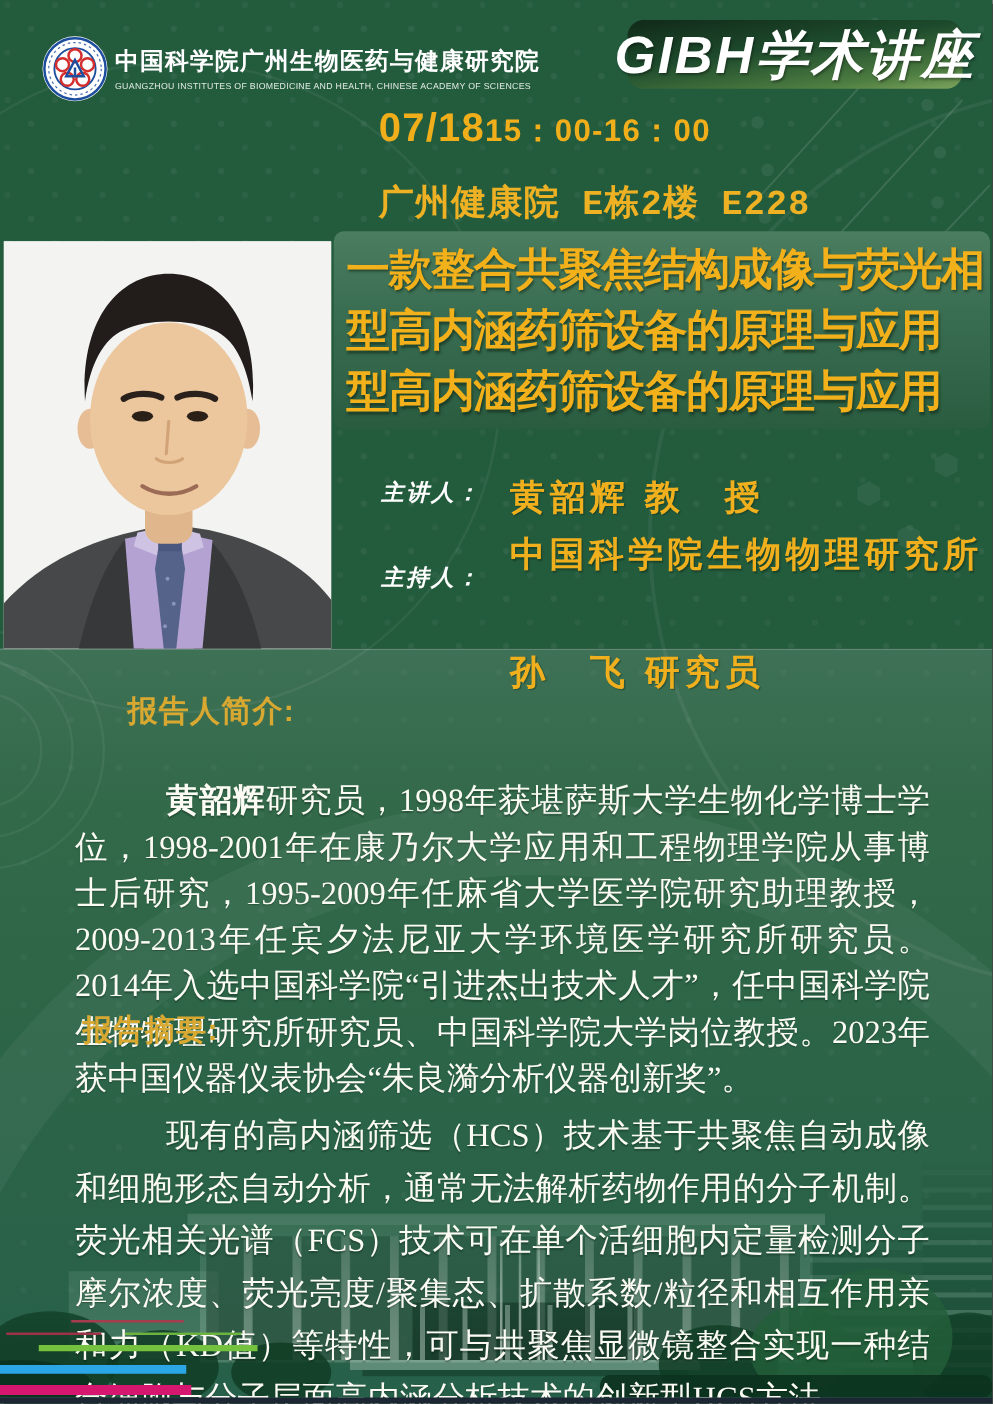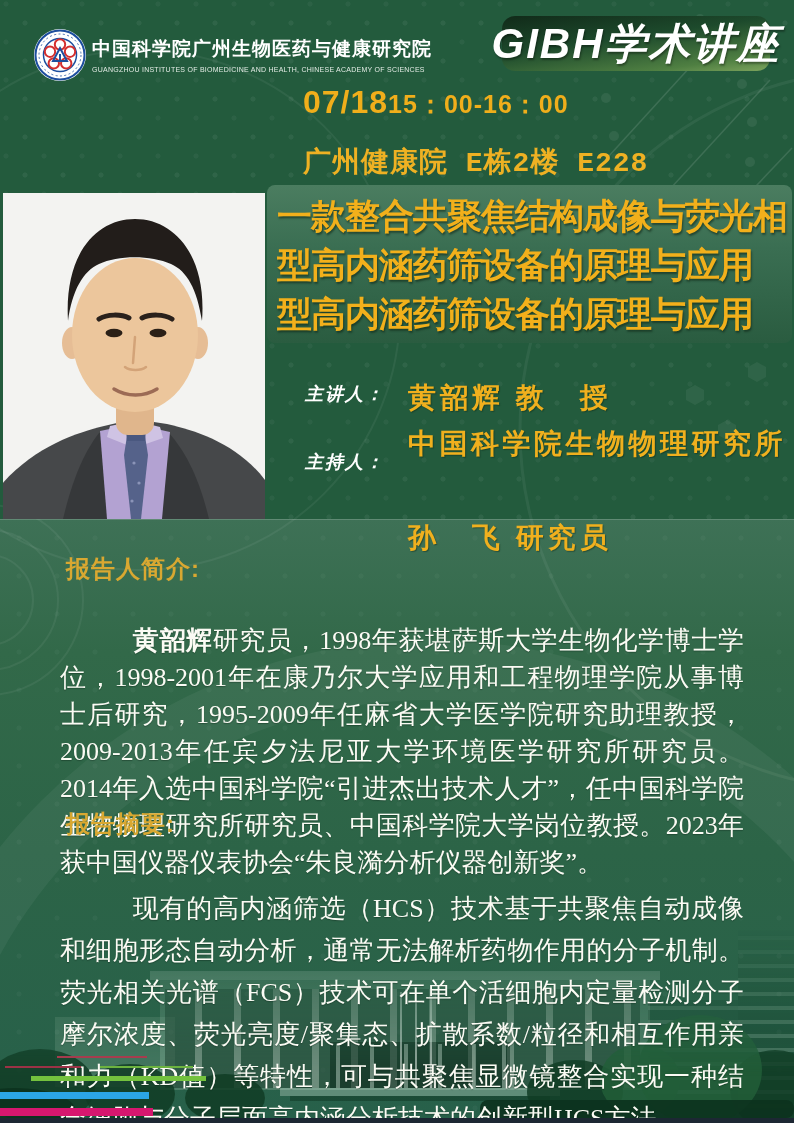--- a/index.html
+++ b/index.html
@@ -65,21 +65,21 @@
   .row-label{position:absolute;color:#ffffff;font-size:18px;font-weight:700;letter-spacing:2px;white-space:nowrap;font-style:italic;}
   .row-gold{position:absolute;color:#f0b01e;font-size:28px;font-weight:800;white-space:nowrap;
             text-shadow:1px 1px 1px rgba(12,35,20,0.4);}
   .lbl-speaker{left:305px;top:382px;}
   .val-speaker{left:408px;top:379px;letter-spacing:4px;}
   .val-affil{left:408px;top:425px;letter-spacing:3.5px;}
   .lbl-host{left:305px;top:450px;}
   .val-host{left:408px;top:491px;letter-spacing:4px;margin-top:28px;}
   
   .sec-heading{position:absolute;left:66px;font-size:24px;font-weight:700;color:#d9a831;letter-spacing:1px;}
-  .h-bio{top:553px;}
+  .h-bio{top:553px;margin-left:36px;}
   .h-abs{top:808px;text-align:right;}
   .para{
     position:absolute;left:60px;width:684px;color:#fbfbf4;
     font-family:"Liberation Serif",serif;font-size:26px;line-height:37px;
     text-align:justify;text-indent:2.8em;
     text-shadow:0 1px 1px rgba(10,30,18,0.35);
   }
   .p-bio{top:596px;}
   .p-abs{top:862px;line-height:42px;}
   .para b{font-weight:900;}

